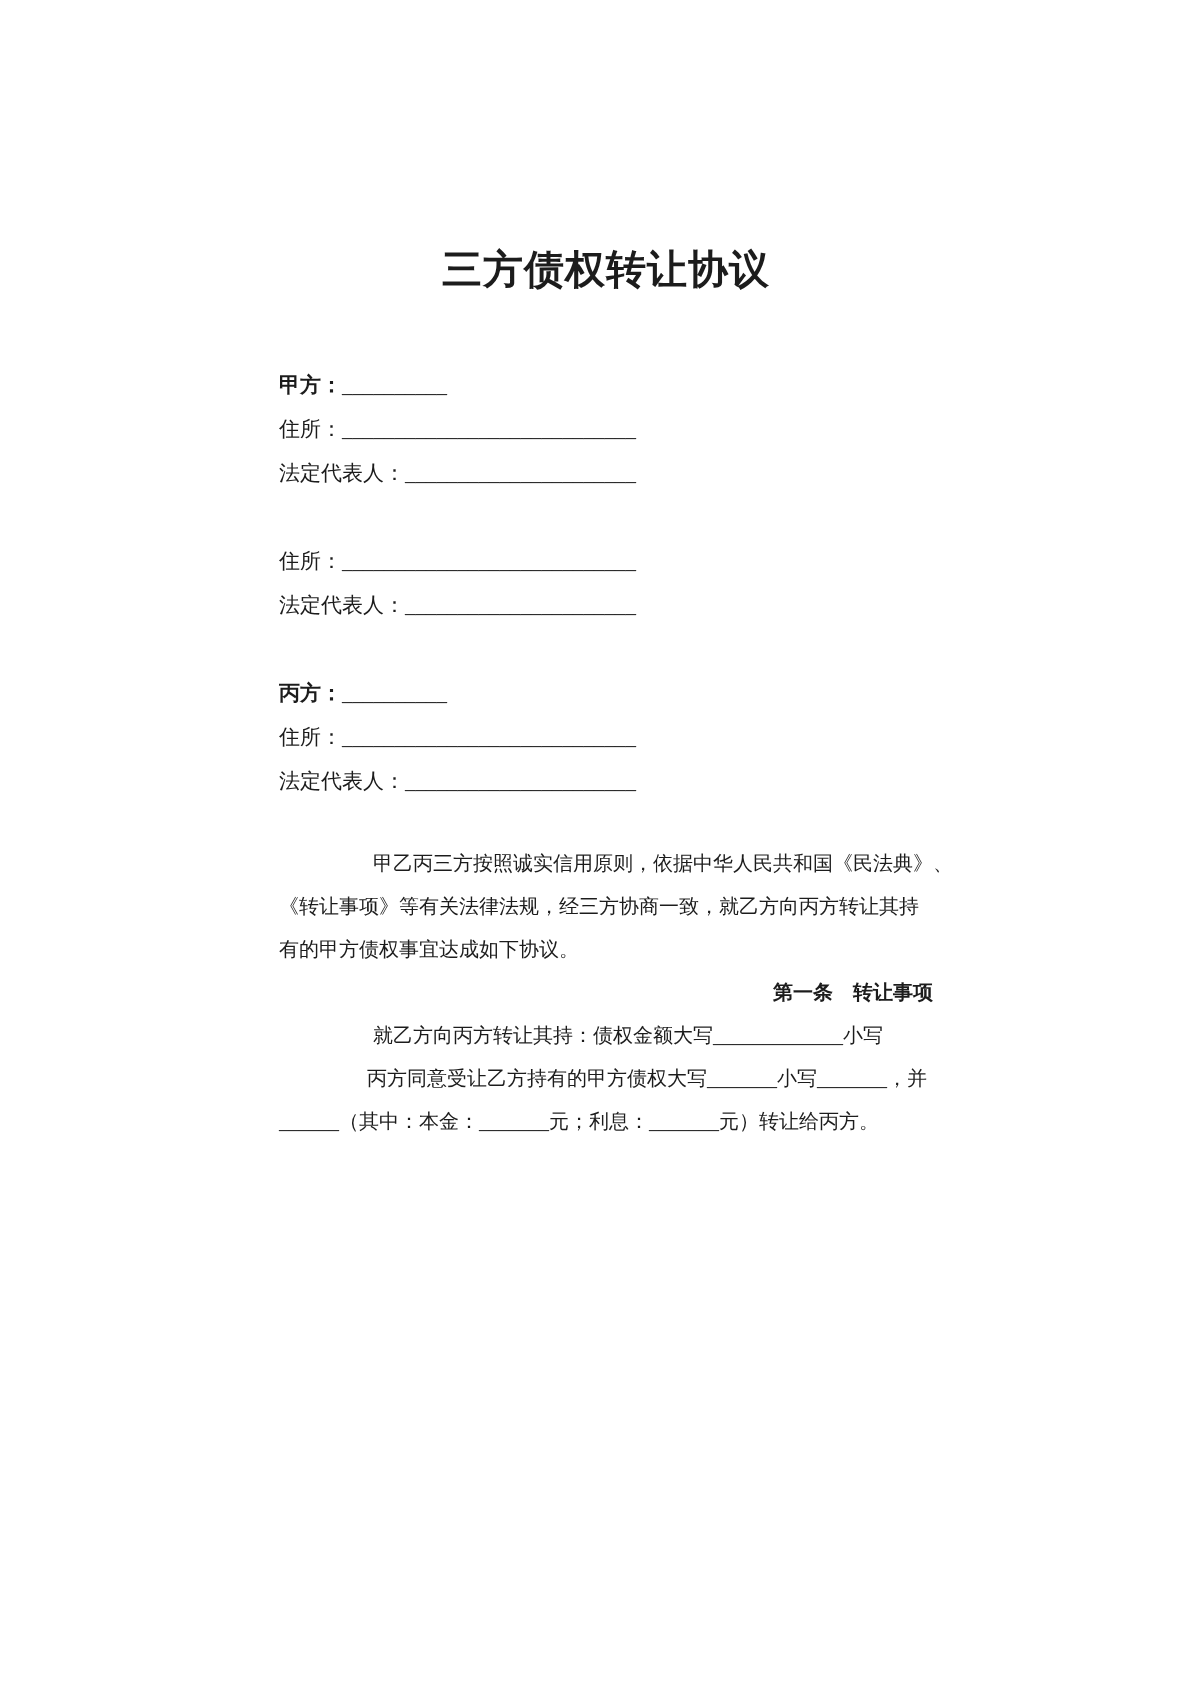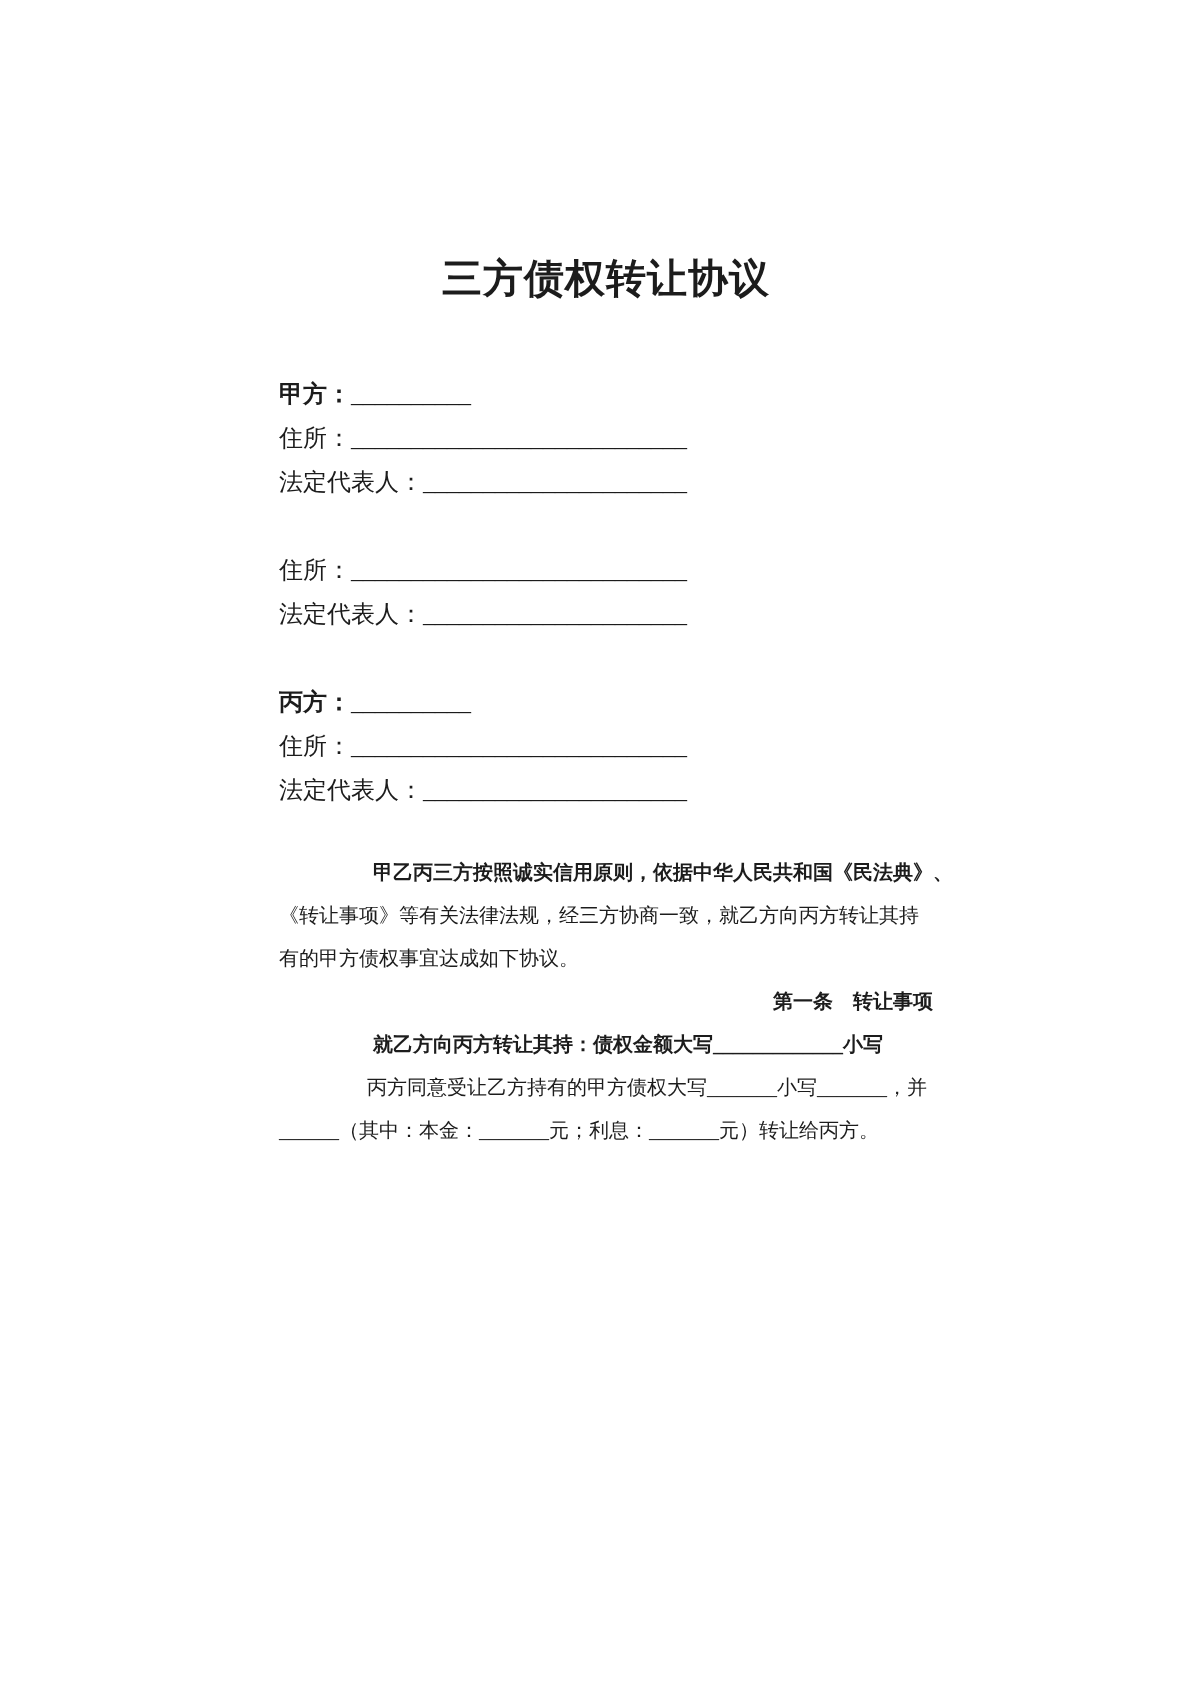--- a/index.html
+++ b/index.html
@@ -11,61 +11,60 @@
       width: 1190px;
       height: 1683px;
       position: relative;
       overflow: hidden;
       font-family: "Liberation Serif", "DejaVu Serif", serif;
       color: #1c1c1c;
     }
     .page {
       position: absolute;
       left: 279px;
-      top: 9px;
+      top: 0;
       width: 654px;
     }
     .doc-title {
       margin: 245px 0 0 0;
       text-align: center;
       font-size: 40px;
       font-weight: 700;
       line-height: 50px;
       letter-spacing: 1px;
       white-space: nowrap;
     }
     .party-block {
       margin-top: 44px;
     }
     .party-block.first {
       margin-top: 68px;
     }
     .party-line {
-      font-size: 24px;
+      font-size: 21px;
       line-height: 44px;
       white-space: nowrap;
     }
     .party-role {
       font-weight: 700;
     }
     .blank {
       letter-spacing: 0;
     }
     .body-text {
       margin-top: 39px;
       font-size: 20px;
       line-height: 43px;
     }
     .body-line {
       white-space: nowrap;
       display: block;
     }
     .indent-para {
       padding-left: 94px;
-      font-weight: bold;
     }
     .indent-para-2 {
       padding-left: 88px;
     }
     .indent-heading {
       padding-left: 55px;
       text-align: right;
     }
     .article-heading {
       font-weight: 700;

